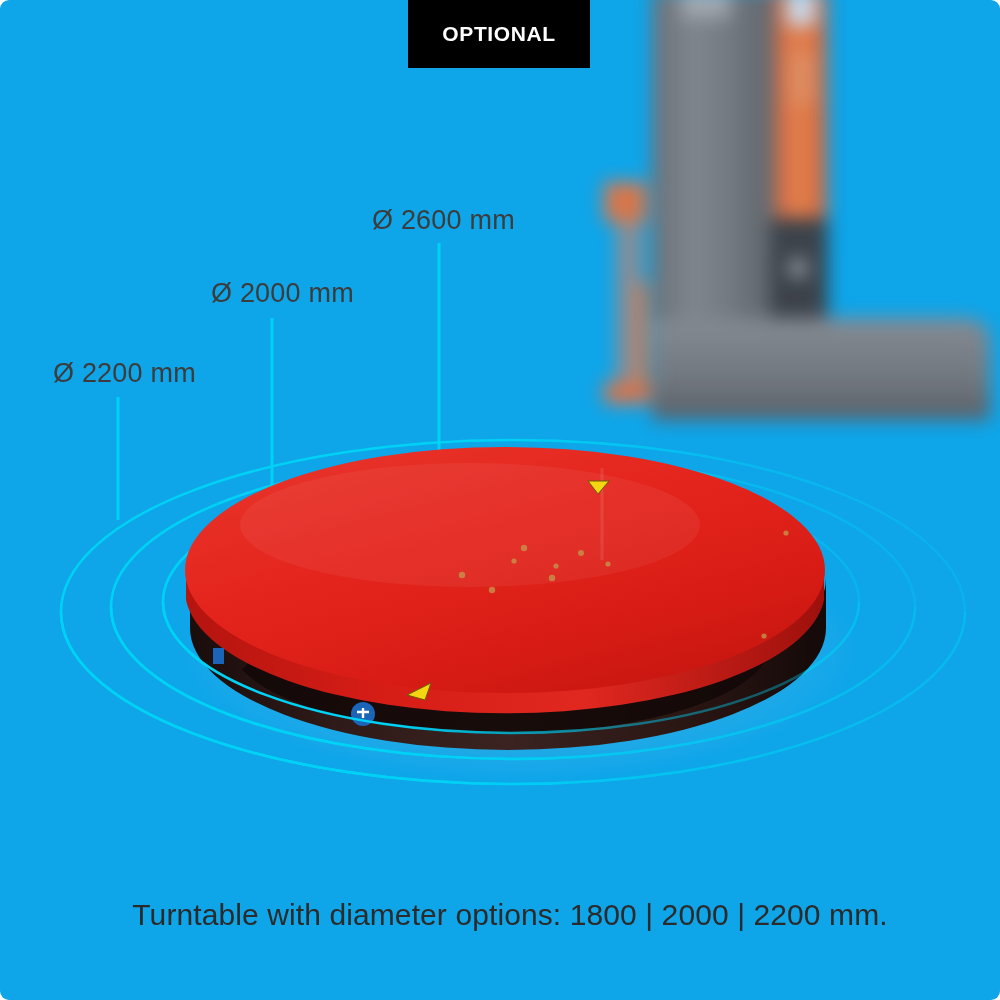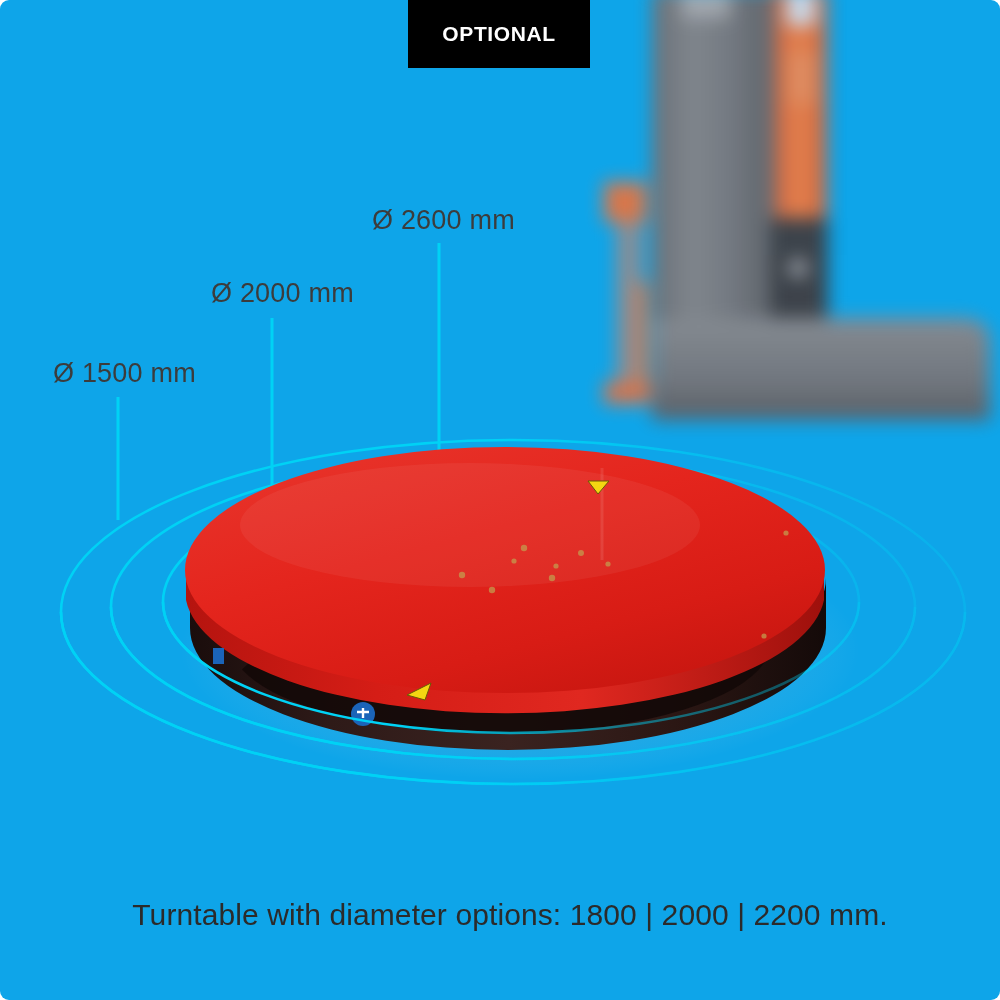--- a/index.html
+++ b/index.html
@@ -244,17 +244,17 @@
       <path d="M163 602 A 348 131 0 0 0 859 602"></path>
     </g>
   </svg>
 
   <div id="optional-badge">
     <span class="badge-text">OPTIONAL</span>
   </div>
 
   <div class="dim-label" id="label-1800">Ø 2600 mm</div>
   <div class="dim-label" id="label-2000">Ø 2000 mm</div>
-  <div class="dim-label" id="label-2200">Ø 1500 mm</div>
+  <div class="dim-label" id="label-2200">Ø 2200 mm</div>
 
   <div id="caption">Turntable with diameter options: 1800 | 2000 | 2200 mm.</div>
 
 </div>
 
 </body></html>

